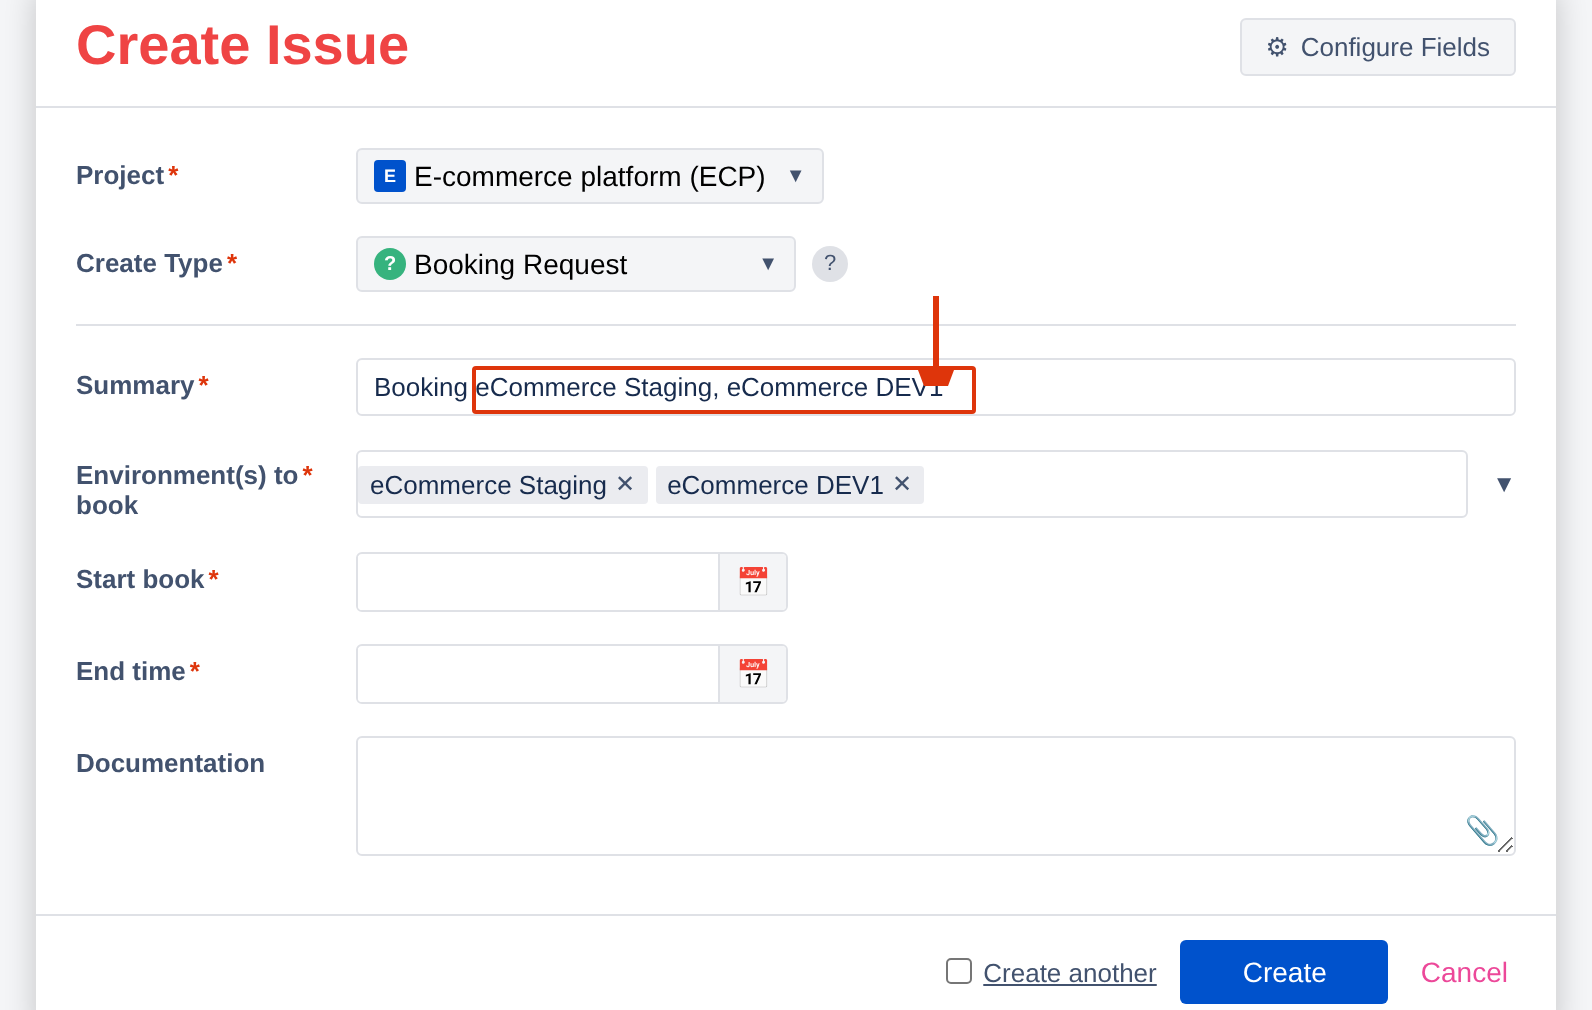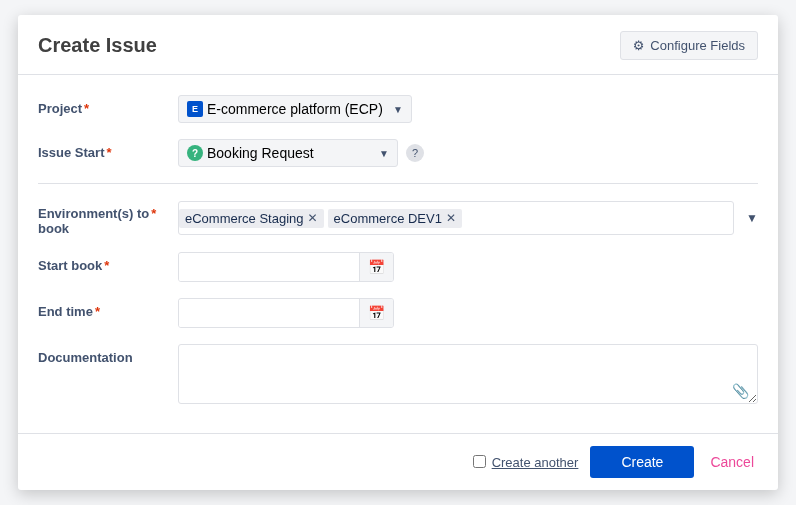--- a/index.html
+++ b/index.html
@@ -24,23 +24,23 @@
       flex-direction: column;
     }
     .dialog-header {
       display: flex;
       align-items: center;
       justify-content: space-between;
       padding: 16px 20px 14px 20px;
       border-bottom: 1px solid #dfe1e6;
     }
     .dialog-title {
-      font-size: 20px;
+      font-size: 28px;
       font-weight: 600;
-      color: #404040;
+      color: #ef4444;
     }
     .configure-fields-btn {
       display: flex;
       align-items: center;
       gap: 6px;
       background: #f4f5f7;
       border: 1px solid #dfe1e6;
       border-radius: 3px;
       padding: 6px 12px;
       cursor: pointer;
@@ -319,36 +319,74 @@
             <span class="project-icon">E</span>
             <span>E-commerce platform (ECP)</span>
             <span class="select-chevron">▼</span>
           </div>
         </div>
       </div>
     </div>
 
     <div class="form-row">
       <div class="form-label">
-        <span>Issue Start</span><span class="required-star">*</span>
+        <span>Create Type</span><span class="required-star">*</span>
       </div>
       <div class="form-field">
         <div class="select-wrapper">
           <div class="select-with-icon">
             <span class="issue-type-icon">?</span>
             <span>Booking Request</span>
             <span class="select-chevron">▼</span>
           </div>
         </div>
         <div class="help-icon">?</div>
       </div>
     </div>
 
     <hr class="divider">
 
+    <div class="form-row">
+      <div class="form-label">
+        <span>Summary</span><span class="required-star">*</span>
+      </div>
+      <div class="form-field annotation-overlay">
+        <div class="summary-input-wrapper">
+          <input type="text" class="summary-input text-input" value="Booking eCommerce Staging, eCommerce DEV1" style="">
+          
+          <div style="
+            position: absolute;
+            top: 4px;
+            left: 58px;
+            border: 2px solid #de350b;
+            border-radius: 2px;
+            height: 24px;
+            width: 252px;
+            pointer-events: none;
+          "></div>
+          
+          <div style="
+            position: absolute;
+            top: -36px;
+            left: 260px;
+            pointer-events: none;
+            z-index: 10;
+          ">
+            <svg width="60" height="50" viewBox="0 0 60 50">
+              <defs>
+                <marker id="arrowhead" markerWidth="8" markerHeight="6" refX="0" refY="3" orient="auto">
+                  <polygon points="0 0, 8 3, 0 6" fill="#de350b"></polygon>
+                </marker>
+              </defs>
+              <line x1="30" y1="5" x2="30" y2="42" stroke="#de350b" stroke-width="3" marker-end="url(#arrowhead)"></line>
+            </svg>
+          </div>
+        </div>
+      </div>
+    </div>
 
     <div class="form-row env-row-align">
       <div class="form-label">
         <span>Environment(s) to</span><span class="required-star">*</span><br>
         <span>book</span>
       </div>
       <div class="form-field">
         <div class="env-tags-container">
           <div class="env-tag">
             <span>eCommerce Staging</span>

